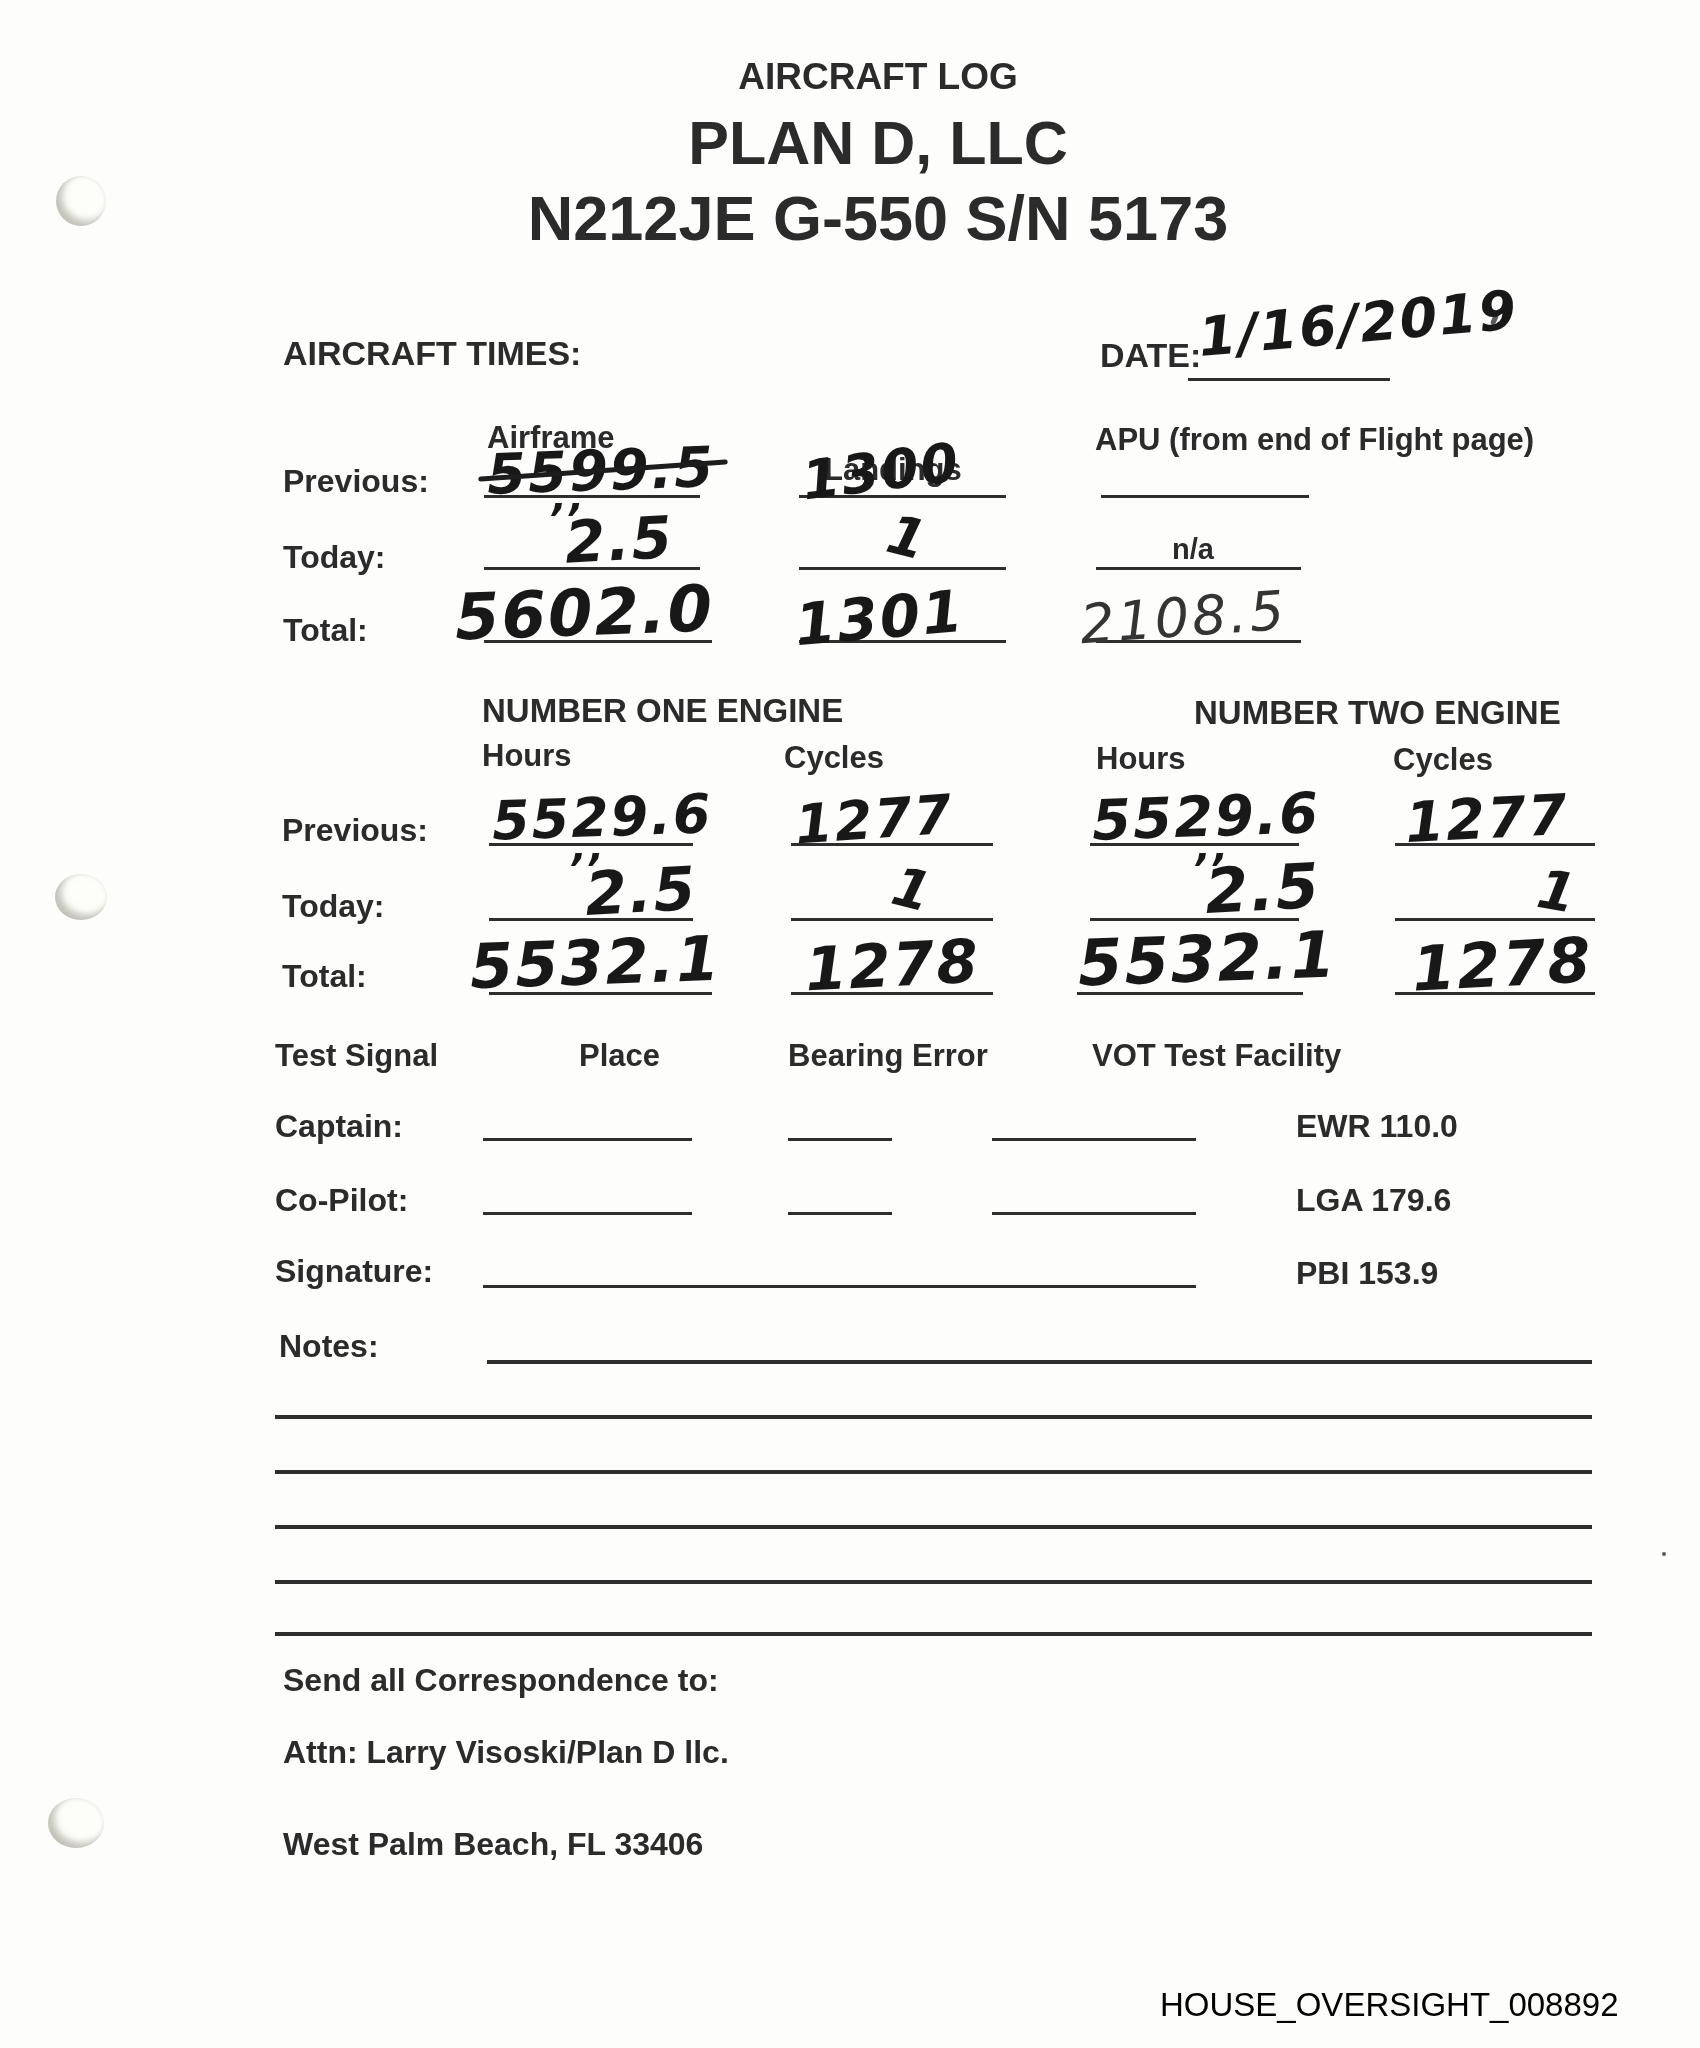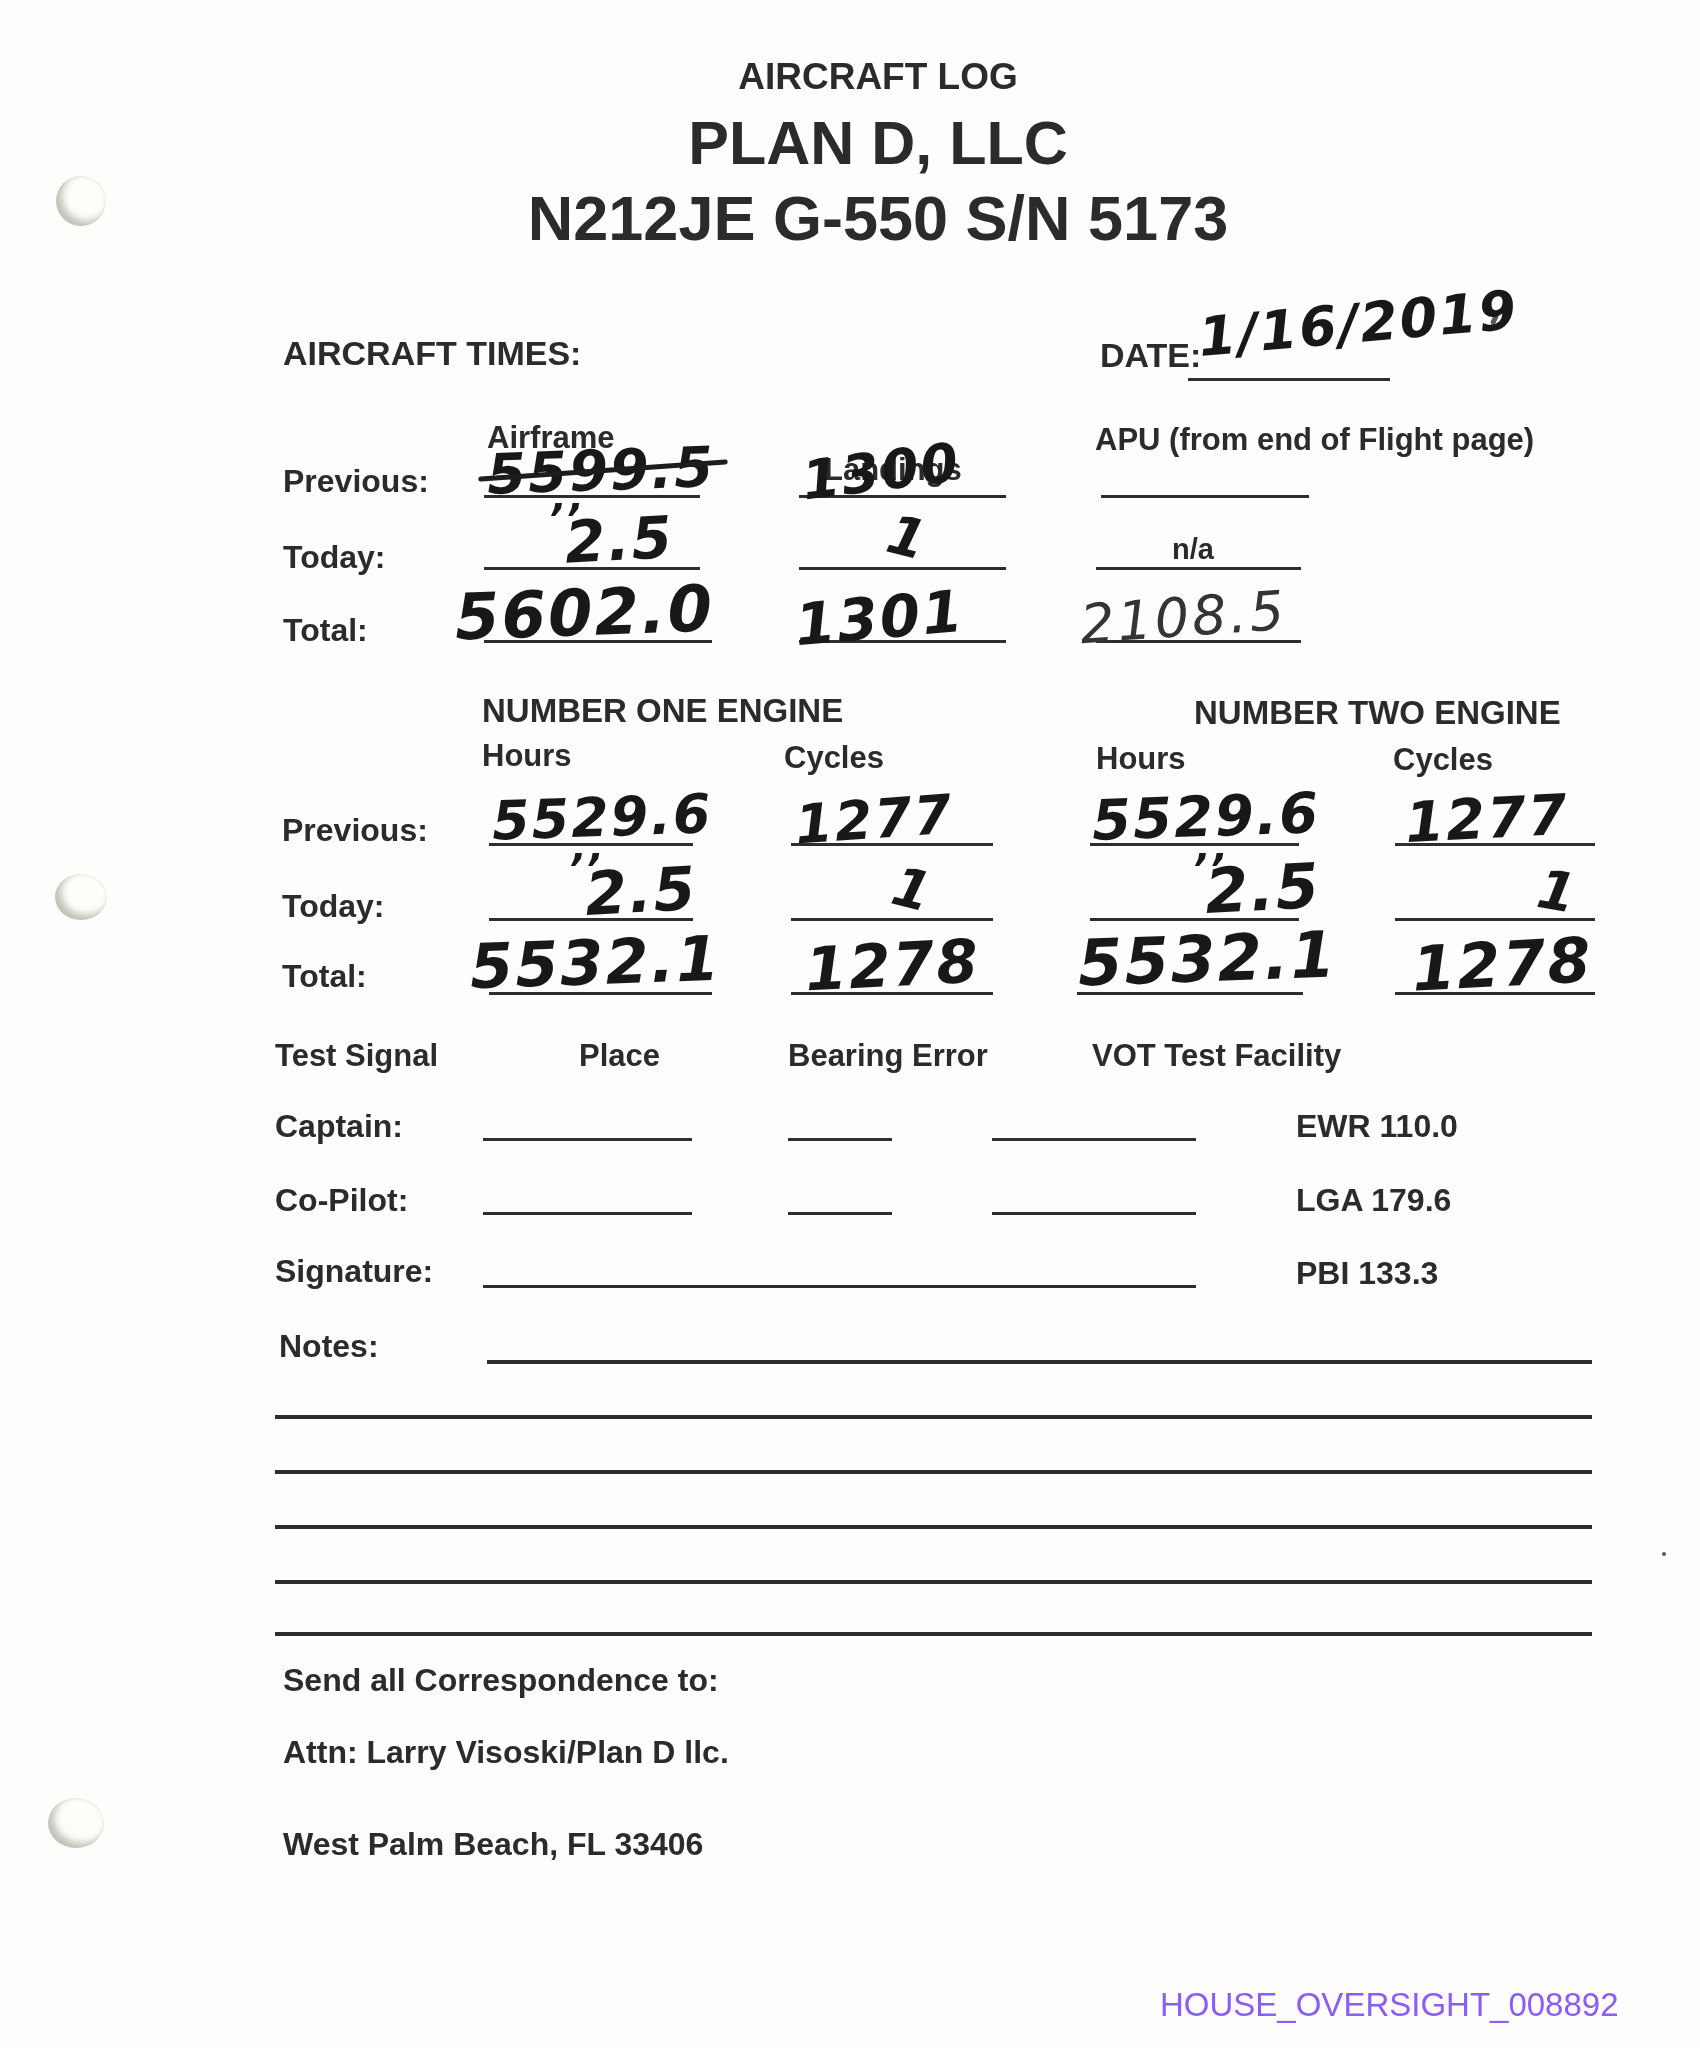--- a/index.html
+++ b/index.html
@@ -13,21 +13,21 @@
   .line{position:absolute;height:3px;background:#2e2e2e;}
   .thick{height:4px;}
   .hw{position:absolute;font-family:"DejaVu Sans",sans-serif;font-style:italic;font-weight:700;
       color:#181818;white-space:nowrap;letter-spacing:2px;}
   .hw-light{font-weight:400;color:#343434;letter-spacing:3px;}
   .strike{position:absolute;background:#1d1d1d;height:5px;border-radius:3px;}
   .hole{position:absolute;border-radius:50%;background:#fdfdfa;
         box-shadow:inset 6px -5px 7px rgba(145,145,132,.55), inset -1px 1px 3px rgba(200,200,190,.25);}
   .speck{position:absolute;background:#5a5a58;border-radius:2px;}
   .bates{position:absolute;font-family:"Liberation Sans",sans-serif;font-weight:400;
-         font-size:33px;color:#8b5cf6;white-space:nowrap;}
+         font-size:33px;color:#000000;white-space:nowrap;}
 </style>
 </head>
 <body>
 
 <div class="page">
 
   <div class="hole" style="left:56px;top:176px;width:50px;height:50px;"></div>
   <div class="hole" style="left:55px;top:874px;width:52px;height:46px;"></div>
   <div class="hole" style="left:48px;top:1798px;width:56px;height:50px;"></div>
 
@@ -123,21 +123,21 @@
   <div class="lbl" style="left:1296px;top:1108px;">EWR 110.0</div>
 
   <div class="lbl" style="left:275px;top:1182px;">Co-Pilot:</div>
   <div class="line" style="left:483px;top:1212px;width:209px;"></div>
   <div class="line" style="left:788px;top:1212px;width:104px;"></div>
   <div class="line" style="left:992px;top:1212px;width:204px;"></div>
   <div class="lbl" style="left:1296px;top:1182px;">LGA 179.6</div>
 
   <div class="lbl" style="left:275px;top:1253px;">Signature:</div>
   <div class="line" style="left:483px;top:1285px;width:713px;"></div>
-  <div class="lbl" style="left:1296px;top:1255px;">PBI 133.3</div>
+  <div class="lbl" style="left:1296px;top:1255px;">PBI 153.9</div>
 
   <div class="lbl" style="left:279px;top:1328px;">Notes:</div>
   <div class="line thick" style="left:487px;top:1360px;width:1105px;"></div>
   <div class="line thick" style="left:275px;top:1415px;width:1317px;"></div>
   <div class="line thick" style="left:275px;top:1470px;width:1317px;"></div>
   <div class="line thick" style="left:275px;top:1525px;width:1317px;"></div>
   <div class="line thick" style="left:275px;top:1580px;width:1317px;"></div>
   <div class="line thick" style="left:275px;top:1632px;width:1317px;"></div>
 
   <div class="lbl" style="left:283px;top:1734px;">Attn: Larry Visoski/Plan D llc.</div>

